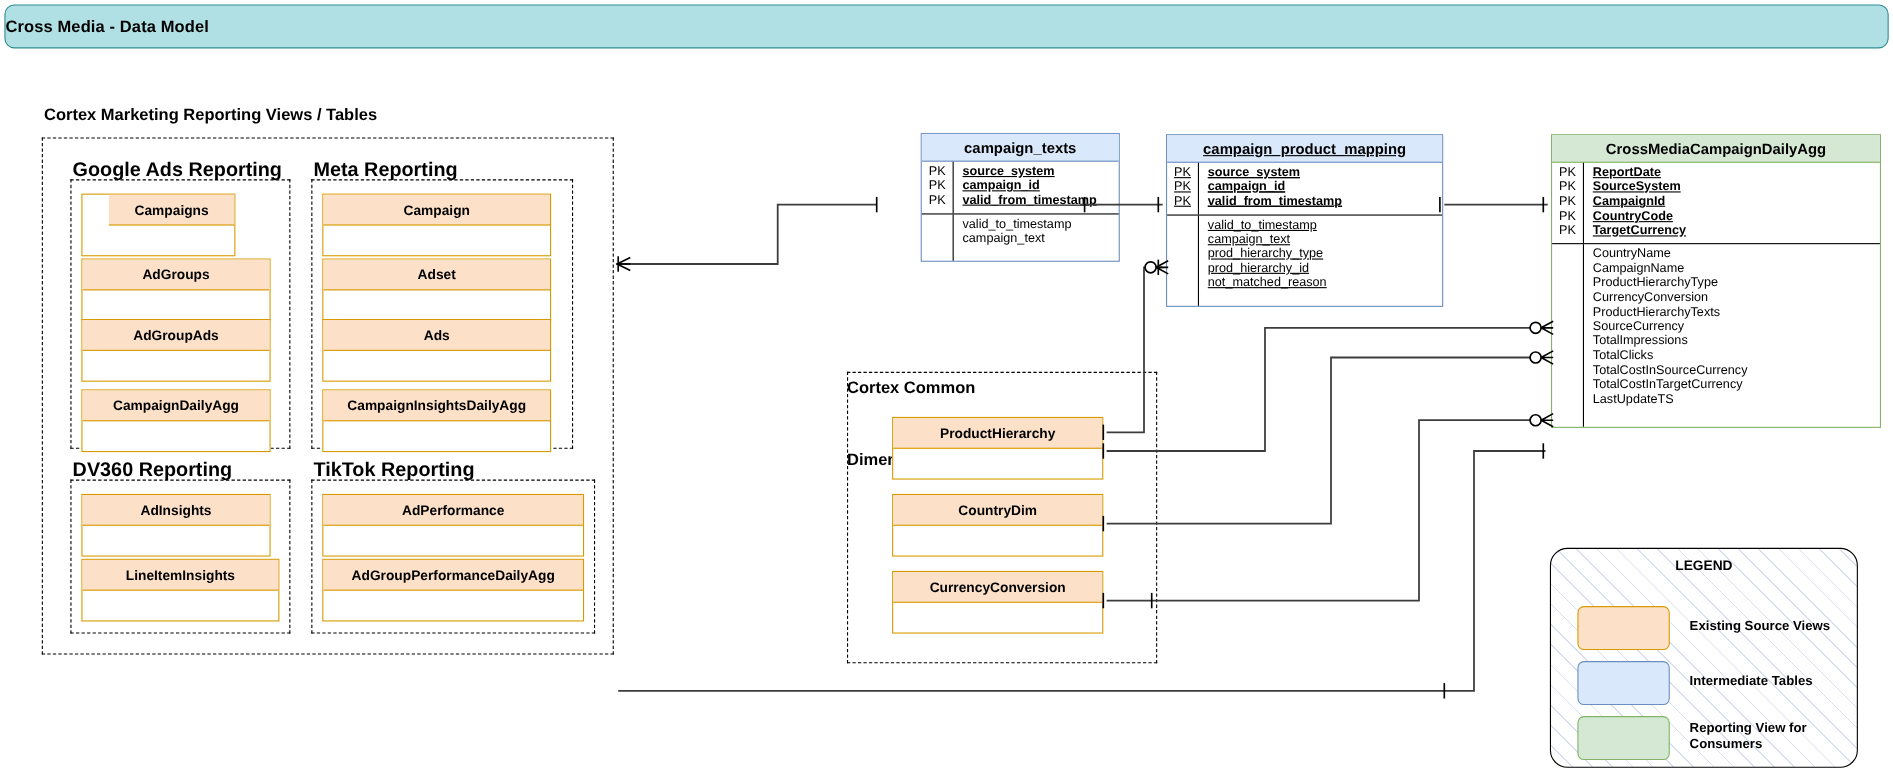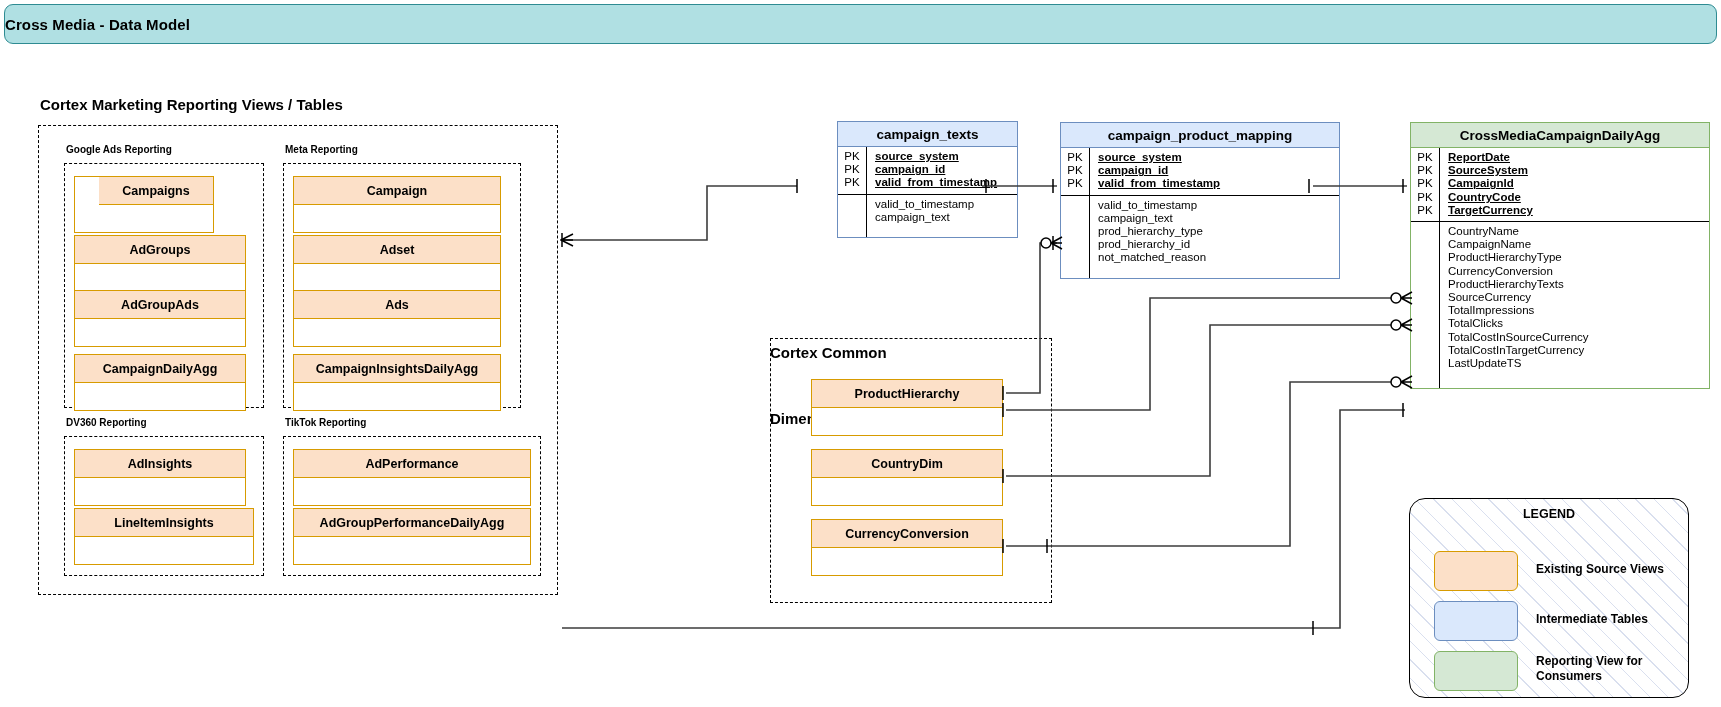--- a/index.html
+++ b/index.html
@@ -8,21 +8,21 @@
   .abs{position:absolute;box-sizing:border-box;}
 
   
   #title-banner{left:4px;top:4px;width:1713px;height:40px;background:#B0E0E3;
       border:1px solid #2E8B92;border-radius:9px;display:flex;align-items:center;
       justify-content:flex-start;}
   #title-banner .t{font-size:15px;font-weight:bold;letter-spacing:.1px;}
 
   
   .caption{font-size:15px;font-weight:bold;white-space:pre;}
-  .subcaption{font-size:10px;font-weight:bold;white-space:pre;text-align:center;}
+  .subcaption{font-size:18px;font-weight:bold;white-space:pre;text-align:center;}
 
   
   .dashed{border:1.6px dashed #000;background:transparent;}
 
   
   .ent{border:1.3px solid #D79B00;background:#ffffff;}
   .ent .hd{background:#FCE0C8;border-bottom:1.3px solid #D79B00;
       display:flex;align-items:center;justify-content:center;
       font-weight:bold;font-size:12.5px;height:27px;white-space:nowrap;}
   .ent .bd{height:27px;}
@@ -164,21 +164,21 @@
   </div>
   <div class="attrgrp">
     <div class="keycol" style="min-height:36px;"></div>
     <div class="fldcol">
       <div class="f">valid_to_timestamp</div>
       <div class="f">campaign_text</div>
     </div>
   </div>
 </div>
 
-<div class="abs ertab" style="left:1060px;top:122px;width:280px;">
+<div class="abs ertab" style="left:1060px;top:122px;width:252px;text-decoration:underline;">
   <div class="thead">campaign_product_mapping</div>
   <div class="rowgrp pkline">
     <div class="keycol">
       <div class="k">PK</div>
       <div class="k">PK</div>
       <div class="k">PK</div>
     </div>
     <div class="fldcol">
       <div class="f pk">source_system</div>
       <div class="f pk">campaign_id</div>

